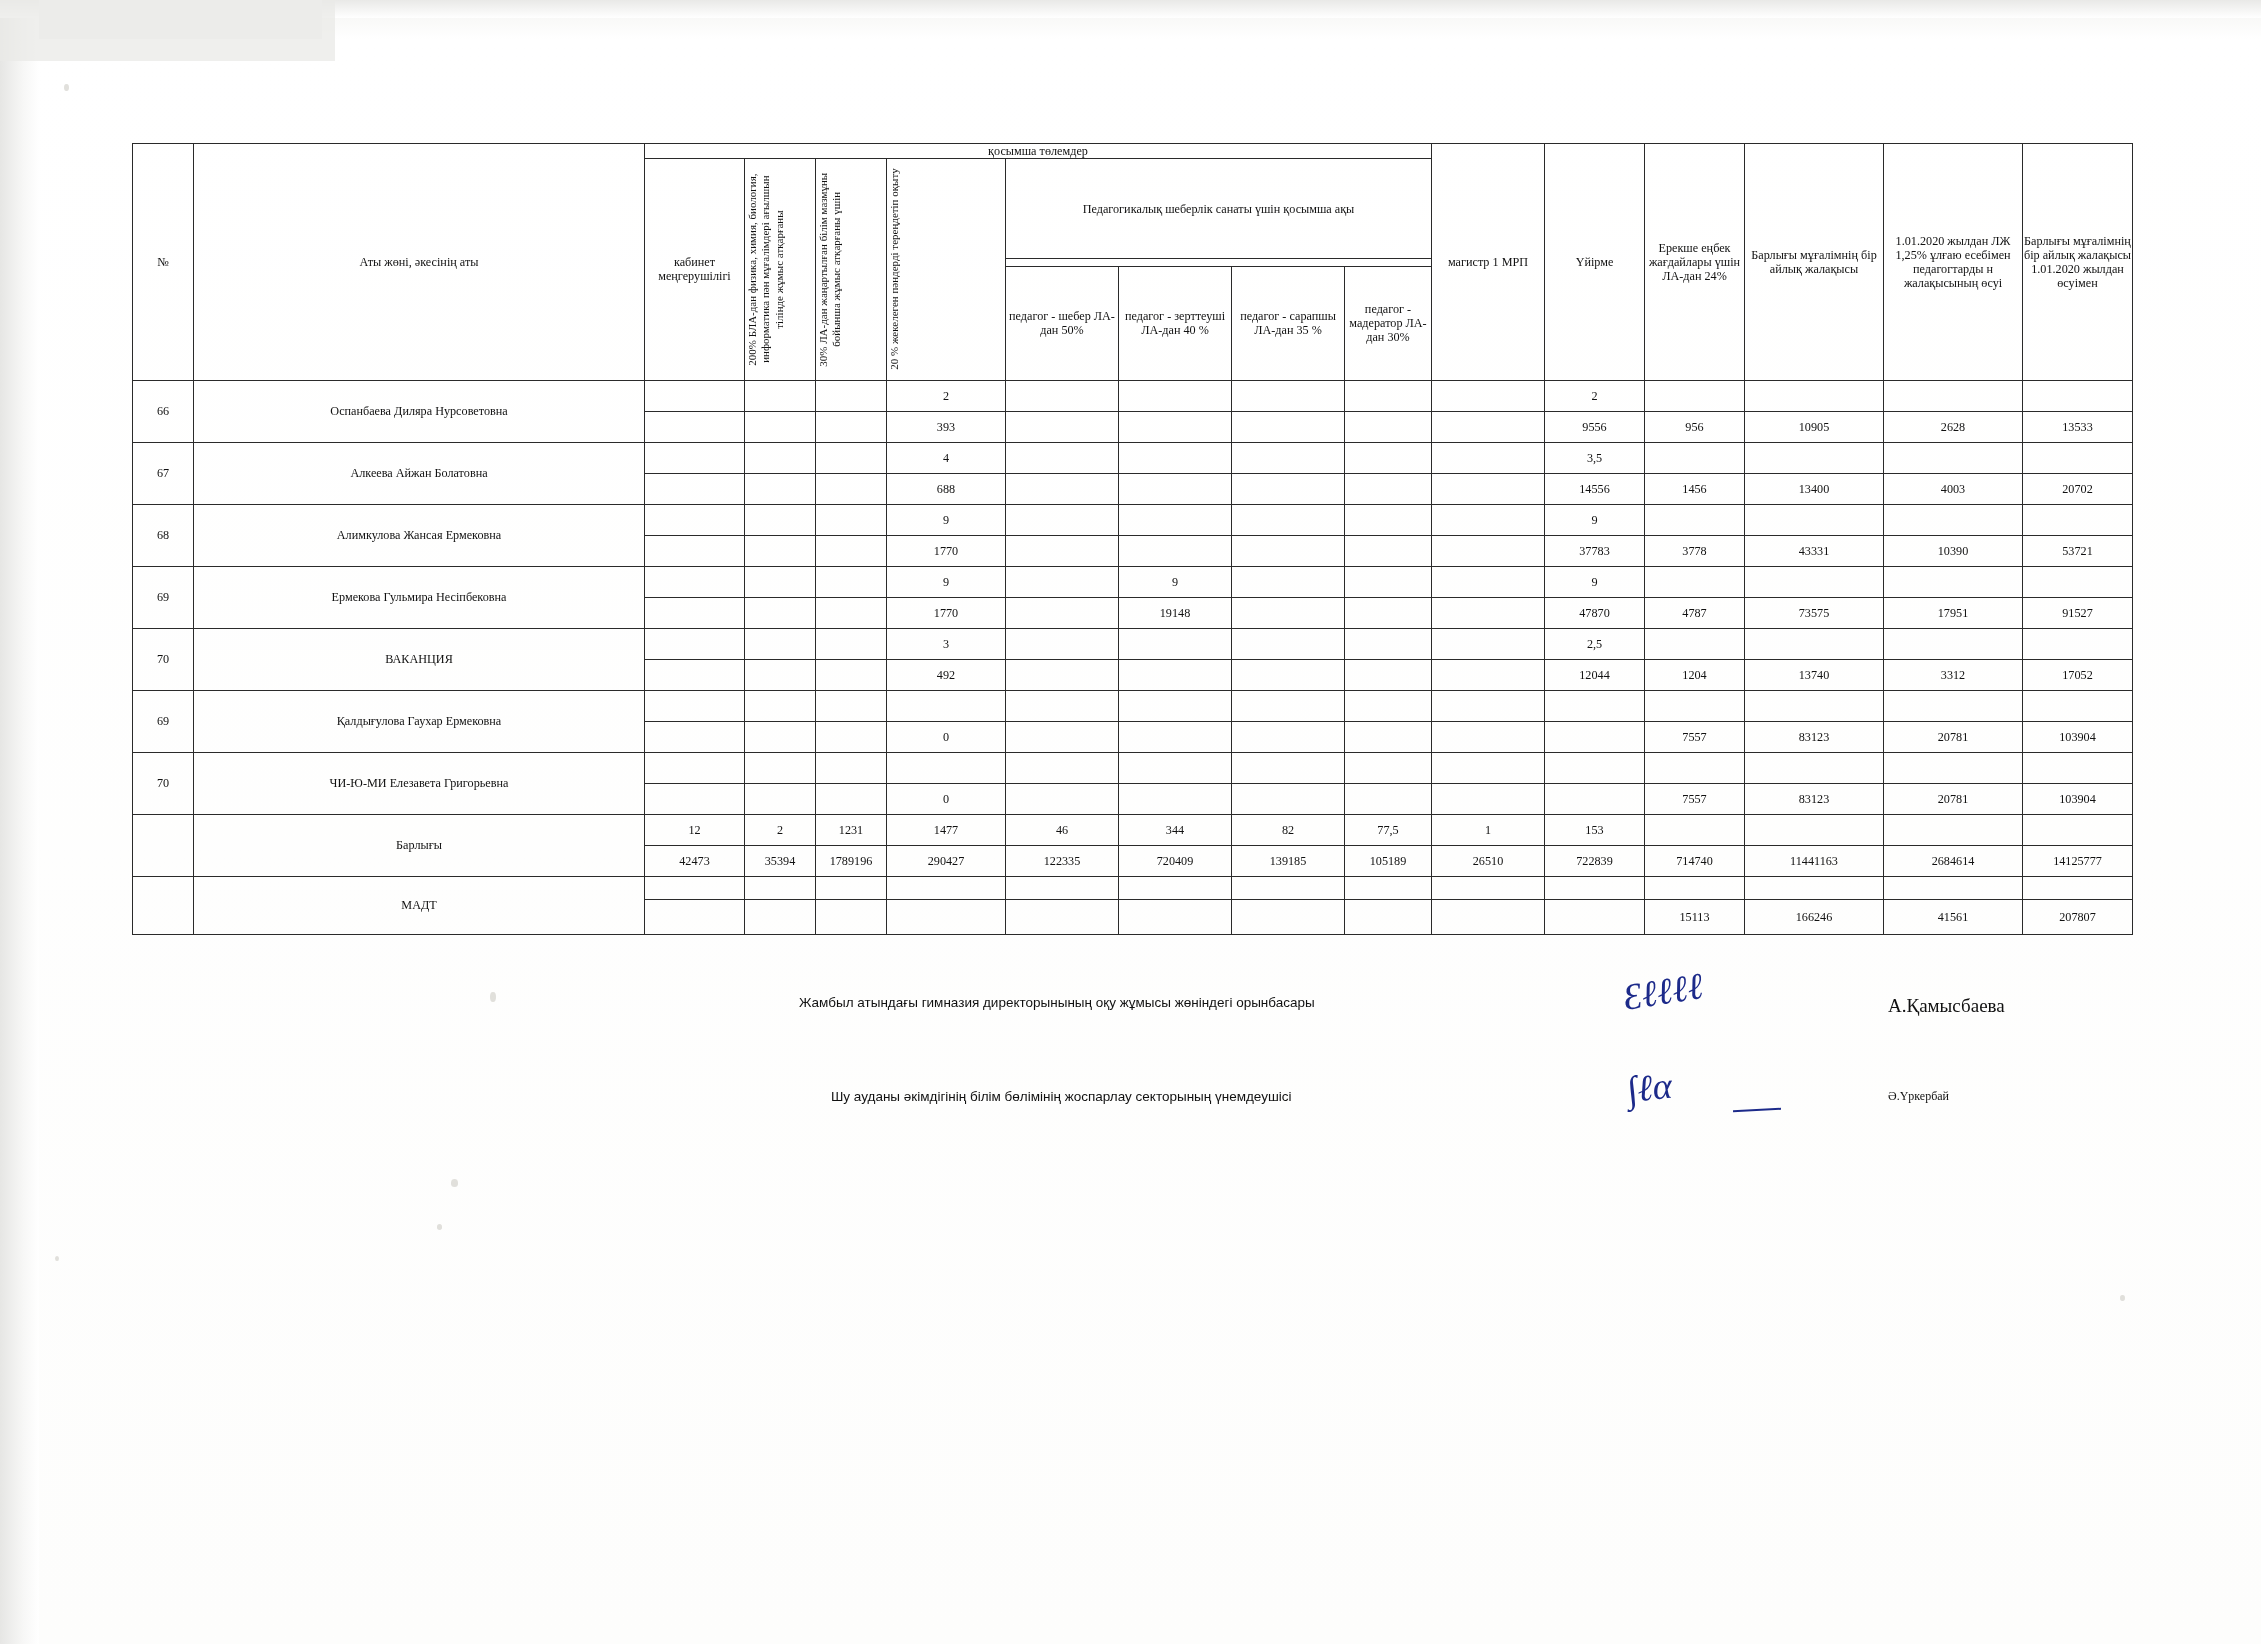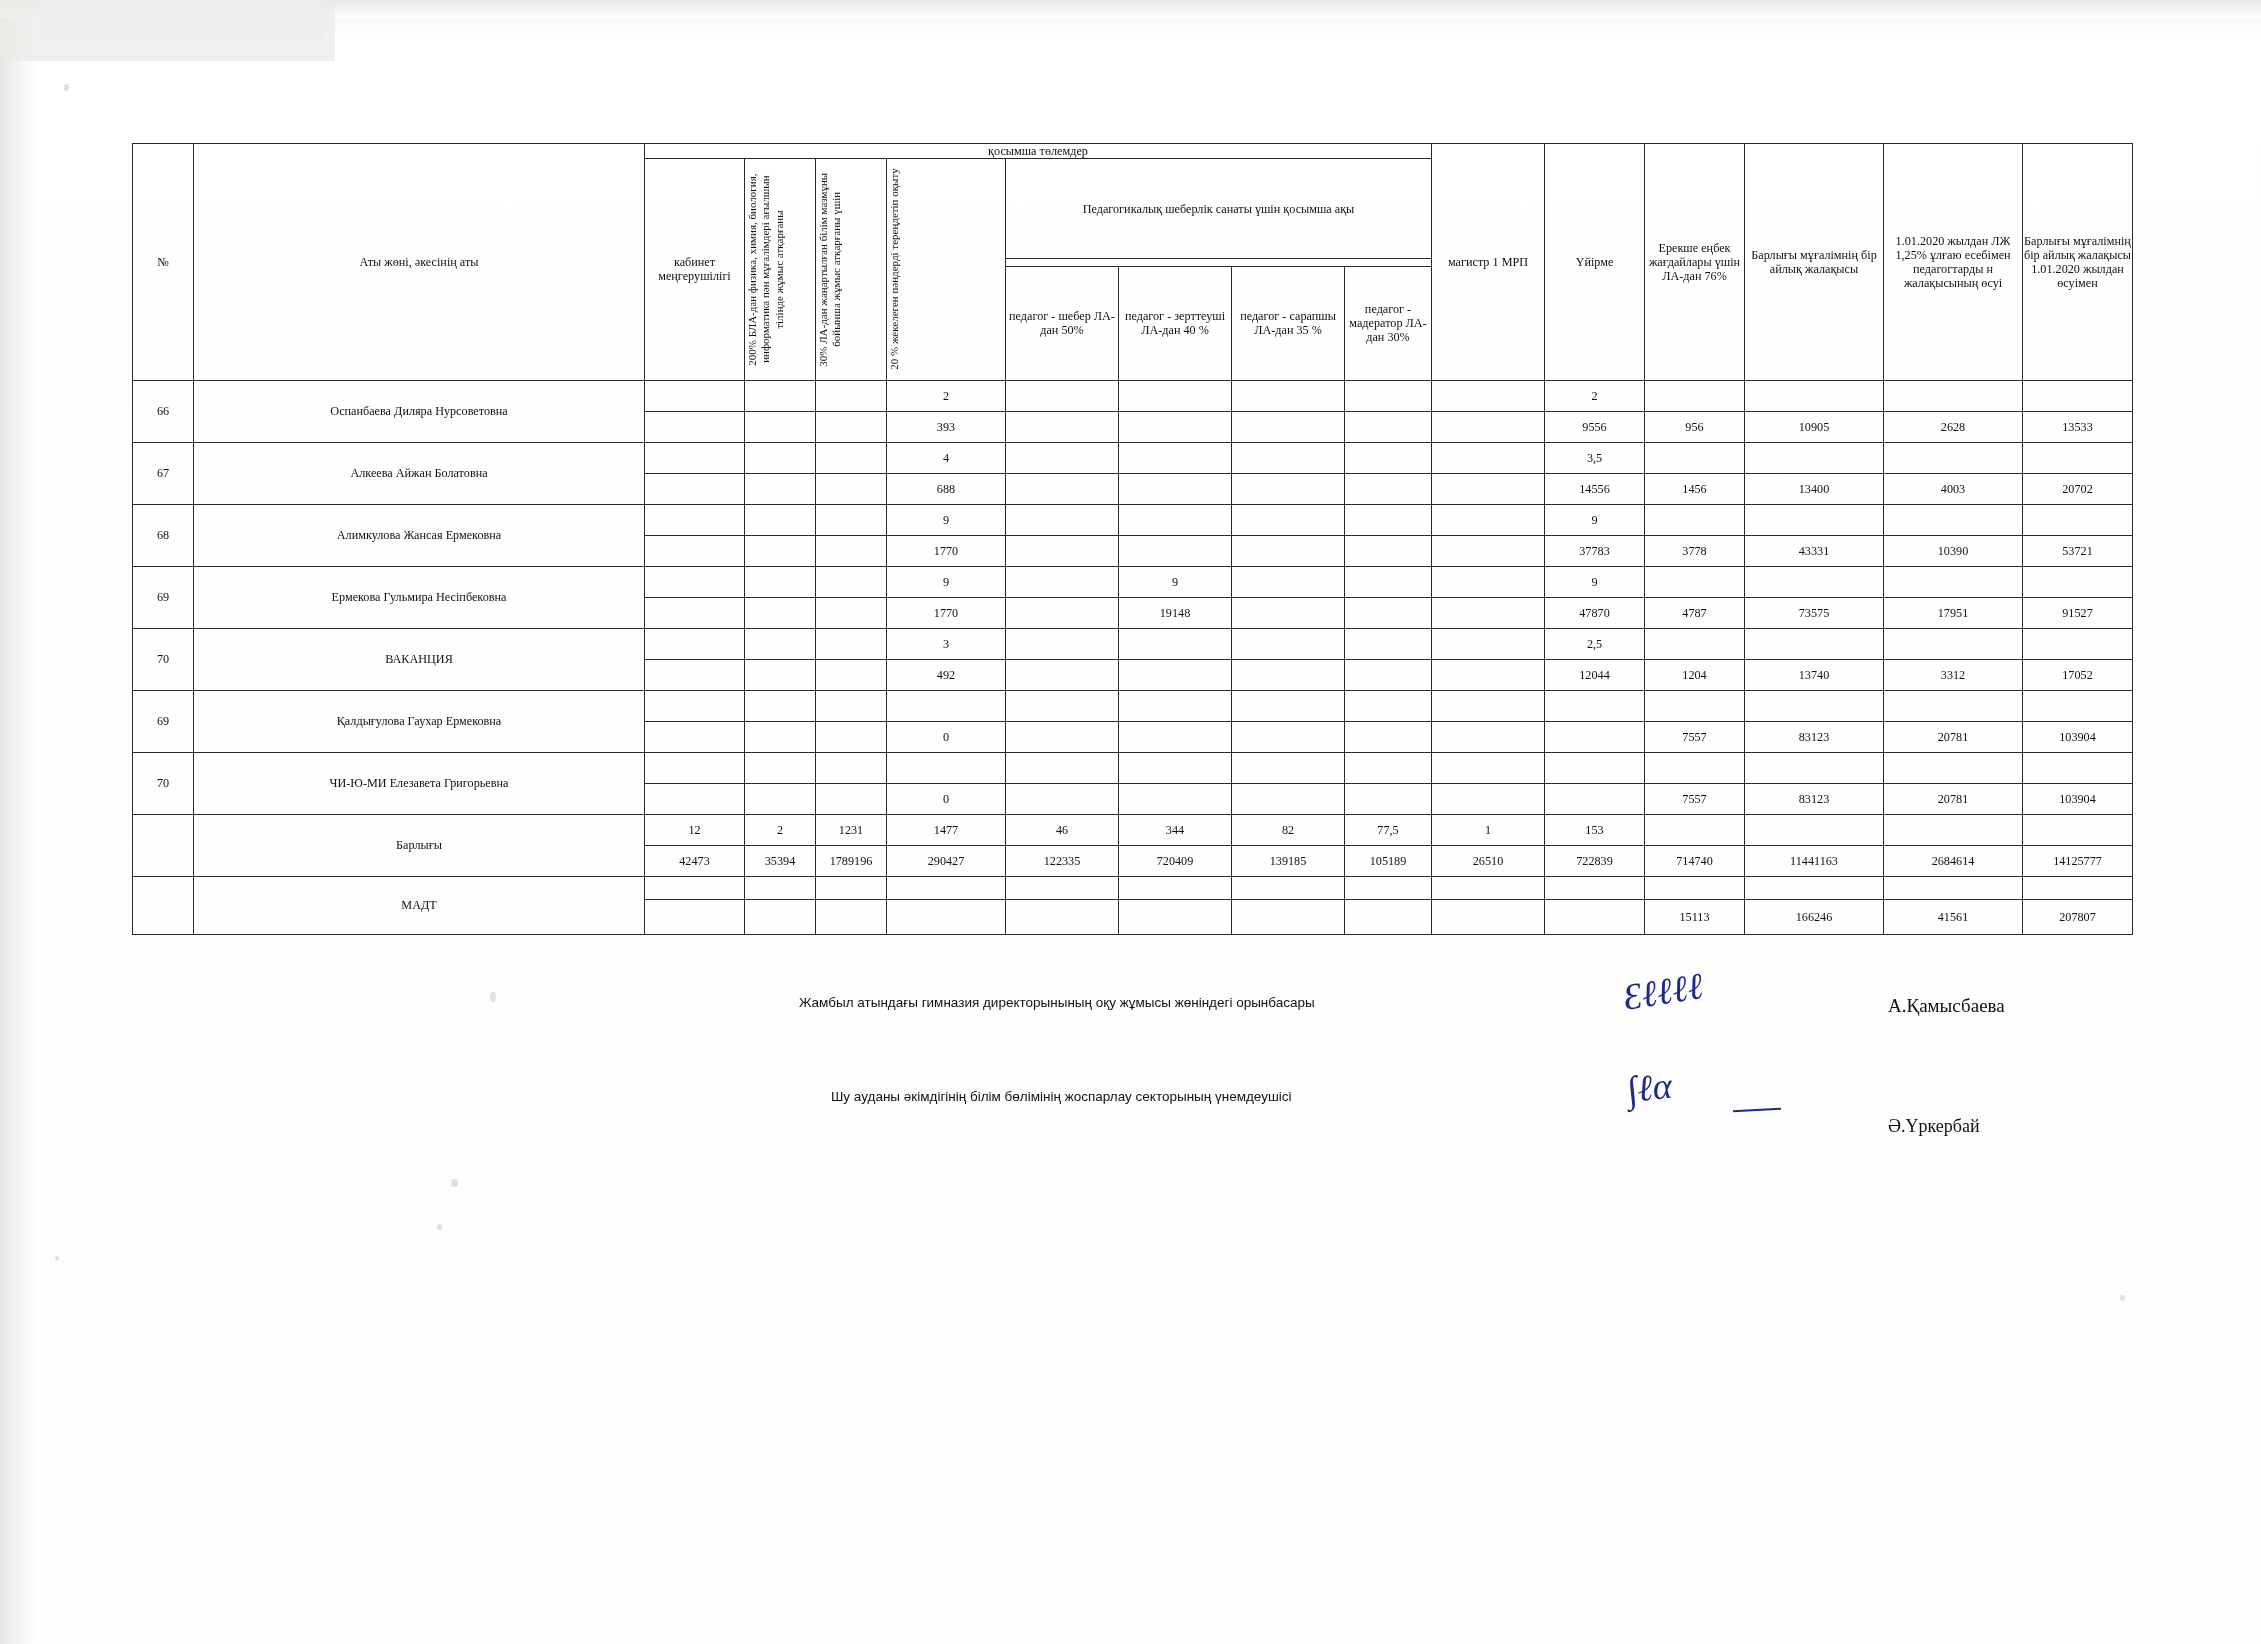--- a/index.html
+++ b/index.html
@@ -76,21 +76,21 @@
   .total-label{font-weight:700;font-size:14px;text-align:center;}
   .madt-label{font-weight:700;font-size:14px;text-align:left;padding-left:11.6px;font-family:Liberation Serif, serif;}
   .sig-block{
     position:absolute;
     font-size:13.5px;
     font-family:Liberation Sans, sans-serif;
   }
   .sig1{left:799px;top:995px;}
   .sig2{left:831px;top:1089px;}
   .signame1{position:absolute;left:1888px;top:995px;font-size:19px;}
-  .signame2{position:absolute;left:1888px;top:1116px;font-size:18px;}
+  .signame2{position:absolute;left:1888px;top:1089px;font-size:12px;}
   .pen{position:absolute;color:#1c2a8a;font-family:"Liberation Serif",serif;}
   .pen1{left:1623px;top:970px;font-size:37px;transform:rotate(-9deg);font-style:italic;}
   .pen2{left:1627px;top:1066px;font-size:37px;transform:rotate(-6deg);font-style:italic;}
   .pen-line{position:absolute;height:1.9px;background:#1c2a8a;}
 </style>
 </head>
 <body>
 
 <div class="page">
   <div class="scan-edge-left"></div>
@@ -125,21 +125,21 @@
     <col style="width:110px">
   </colgroup>
   <tbody>
 
     <tr>
       <td rowspan="4" class="hdr">№</td>
       <td rowspan="4" class="hdr name-cell">Аты жөні, әкесінің аты</td>
       <td colspan="8" class="hdr">қосымша төлемдер</td>
       <td rowspan="4" class="hdr">магистр 1 МРП</td>
       <td rowspan="4" class="hdr">Үйірме</td>
-      <td rowspan="4" class="hdr-small">Ерекше еңбек жағдайлары үшін ЛА-дан 76%</td>
+      <td rowspan="4" class="hdr-small">Ерекше еңбек жағдайлары үшін ЛА-дан 24%</td>
       <td rowspan="4" class="hdr-small">Барлығы мұғалімнің бір айлық жалақысы</td>
       <td rowspan="4" class="hdr-small">1.01.2020 жылдан ЛЖ 1,25% ұлғаю есебімен педагогтарды н жалақысының өсуі</td>
       <td rowspan="4" class="hdr-small">Барлығы мұғалімнің бір айлық жалақысы 1.01.2020 жылдан өсуімен</td>
     </tr>
 
     <tr>
       <td rowspan="3" class="hdr vcell">кабинет меңгерушілігі</td>
       <td rowspan="3" class="vcell">
         <div class="vert">200% БЛА-дан физика, химия, биология, информатика пән мұғалімдері ағылшын тілінде жұмыс атқарғаны</div>
       </td>

